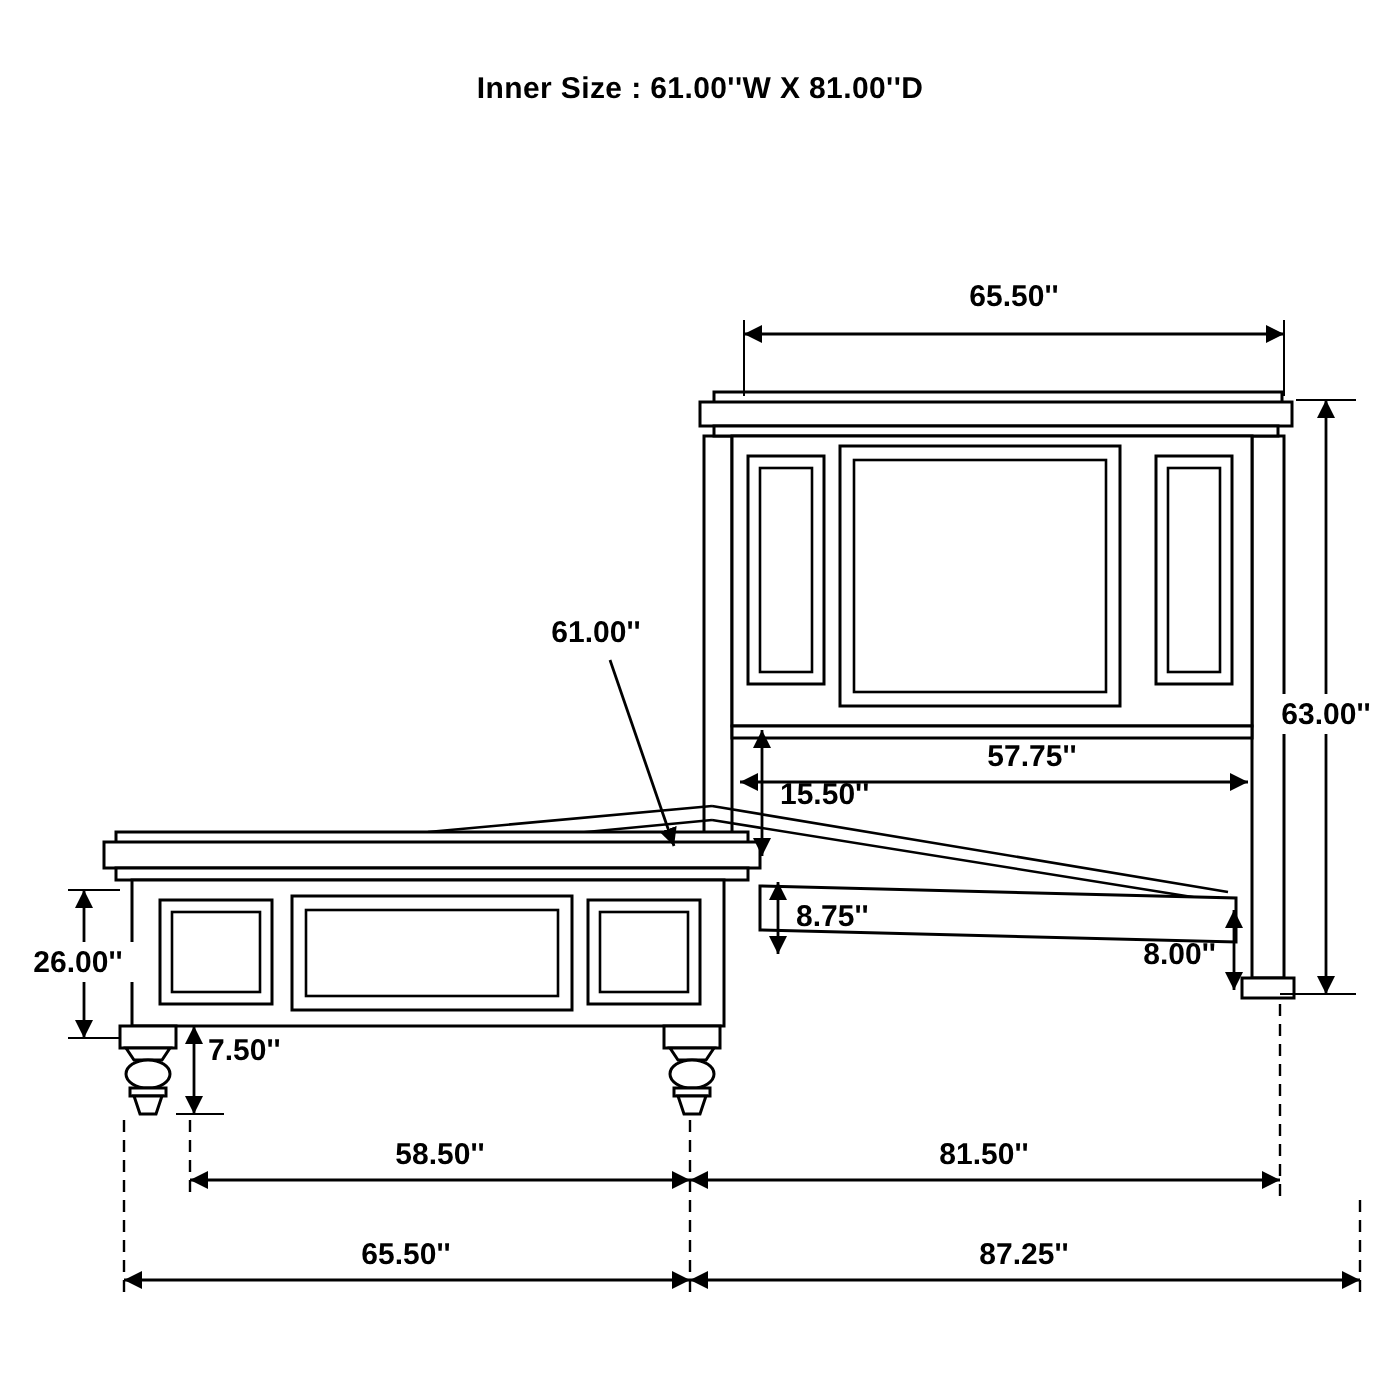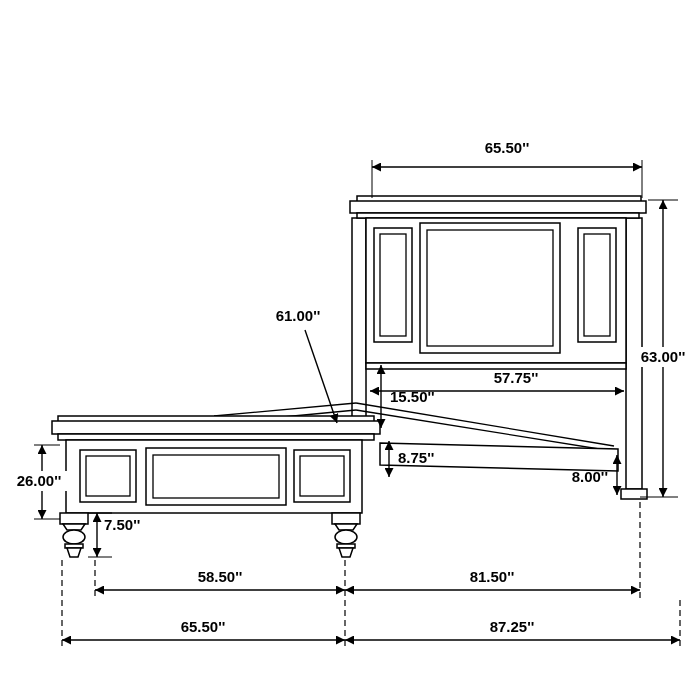--- a/index.html
+++ b/index.html
@@ -11,20 +11,21 @@
   .dimline{stroke:#000;stroke-width:1.4;fill:none;}
   .ext{stroke:#000;stroke-width:1;fill:none;}
   .dash{stroke:#000;stroke-width:1.2;stroke-dasharray:6 4;fill:none;}
   .dim-label{font-family:"Liberation Sans",sans-serif;font-size:15px;font-weight:bold;fill:#000;}
   .bg{fill:#ffffff;}
 </style>
 </head>
 <body>
 
 <div class="page">
+  <div class="title">Inner Size : 61.00''W X 81.00''D</div>
 
   <svg width="700" height="700" viewBox="0 0 700 700">
     <defs>
       <marker id="arr" markerWidth="9" markerHeight="9" refX="9" refY="4.5" orient="auto-start-reverse" markerUnits="userSpaceOnUse">
         <path d="M0,0 L9,4.5 L0,9 Z" fill="#000"></path>
       </marker>
     </defs>
 
     <g>
       <rect class="furn" x="352" y="218" width="14" height="207"></rect>

